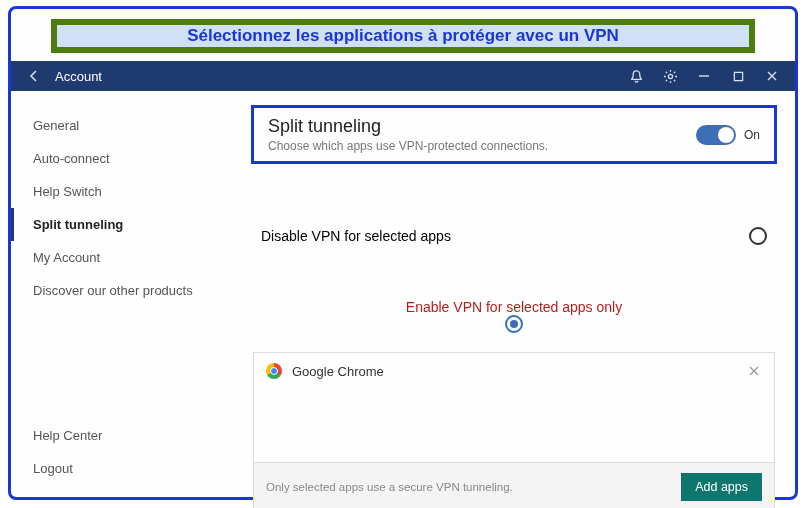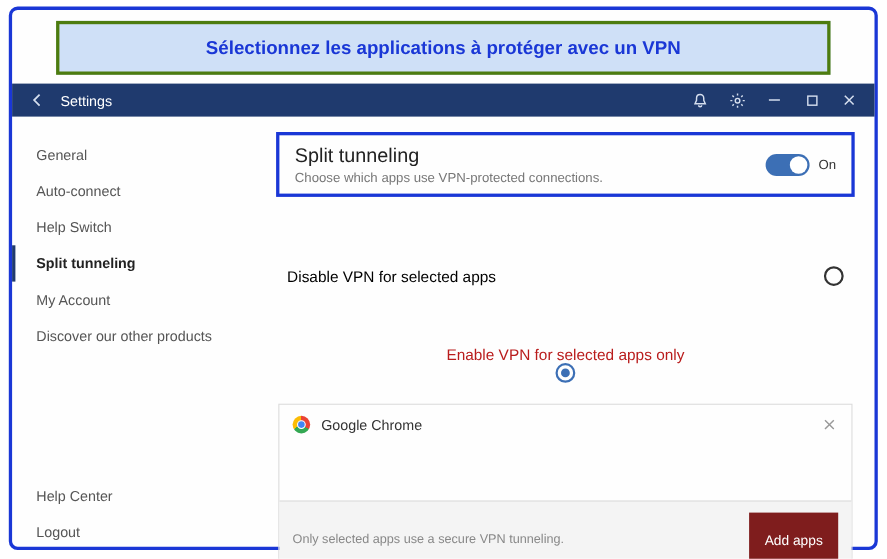--- a/index.html
+++ b/index.html
@@ -14,23 +14,23 @@
   .frame {
     position: absolute;
     left: 8px; top: 6px;
     width: 790px; height: 494px;
     border: 3px solid #1a37d6;
     border-radius: 8px;
     background: #fefefe;
   }
   .banner {
     margin: 10px 40px 0 40px;
-    height: 49px;
+    height: 34px;
     background: #cfe0f7;
-    border: 3px solid #4d7c0f;
+    border: 6px solid #4d7c0f;
     display: flex;
     align-items: center;
     justify-content: center;
     color: #1a37d6;
     font-weight: 700;
     font-size: 17px;
   }
   .titlebar {
     margin-top: 8px;
     height: 30px;
@@ -154,41 +154,41 @@
   .apps-footer {
     margin-top: auto;
     border-top: 1px solid #dcdcdc;
     background: #f4f4f4;
     padding: 10px 12px;
     display: flex; align-items: center;
     font-size: 11.5px; color: #888;
   }
   .add-btn {
     margin-left: auto;
-    background: #7f1d1d; color: #fff;
-    border: none; padding: 18px 14px;
+    background: #0f766e; color: #fff;
+    border: none; padding: 7px 14px;
     font-size: 12.5px; cursor: pointer;
   }
 </style>
 </head>
 <body>
 
 <div class="frame">
 
   <div class="banner">
     <span>Sélectionnez les applications à protéger avec un VPN</span>
   </div>
 
   <div class="titlebar">
     <div class="tb-back">
       <svg width="14" height="14" viewBox="0 0 14 14">
           <path d="M9 2 L4 7 L9 12" stroke="#d5deee" stroke-width="1.6" fill="none"></path>
         </svg>
     </div>
-    <div class="tb-title">Settings</div>
+    <div class="tb-title">Account</div>
     <div class="tb-spacer"></div>
     <div class="tb-icon">
       <svg width="15" height="15" viewBox="0 0 16 16">
           <path d="M8 2c-2 0-3.5 1.6-3.5 3.6v2L3 11h10l-1.5-3.4v-2C11.5 3.6 10 2 8 2z M6.5 12.5a1.5 1.5 0 003 0"></path>
         </svg>
     </div>
     <div class="tb-icon">
       <svg width="15" height="15" viewBox="0 0 16 16">
           <circle cx="8" cy="8" r="2.2"></circle>
           <path d="M8 1v2M8 13v2M1 8h2M13 8h2M3 3l1.4 1.4M11.6 11.6L13 13M13 3l-1.4 1.4M4.4 11.6L3 13"></path>

